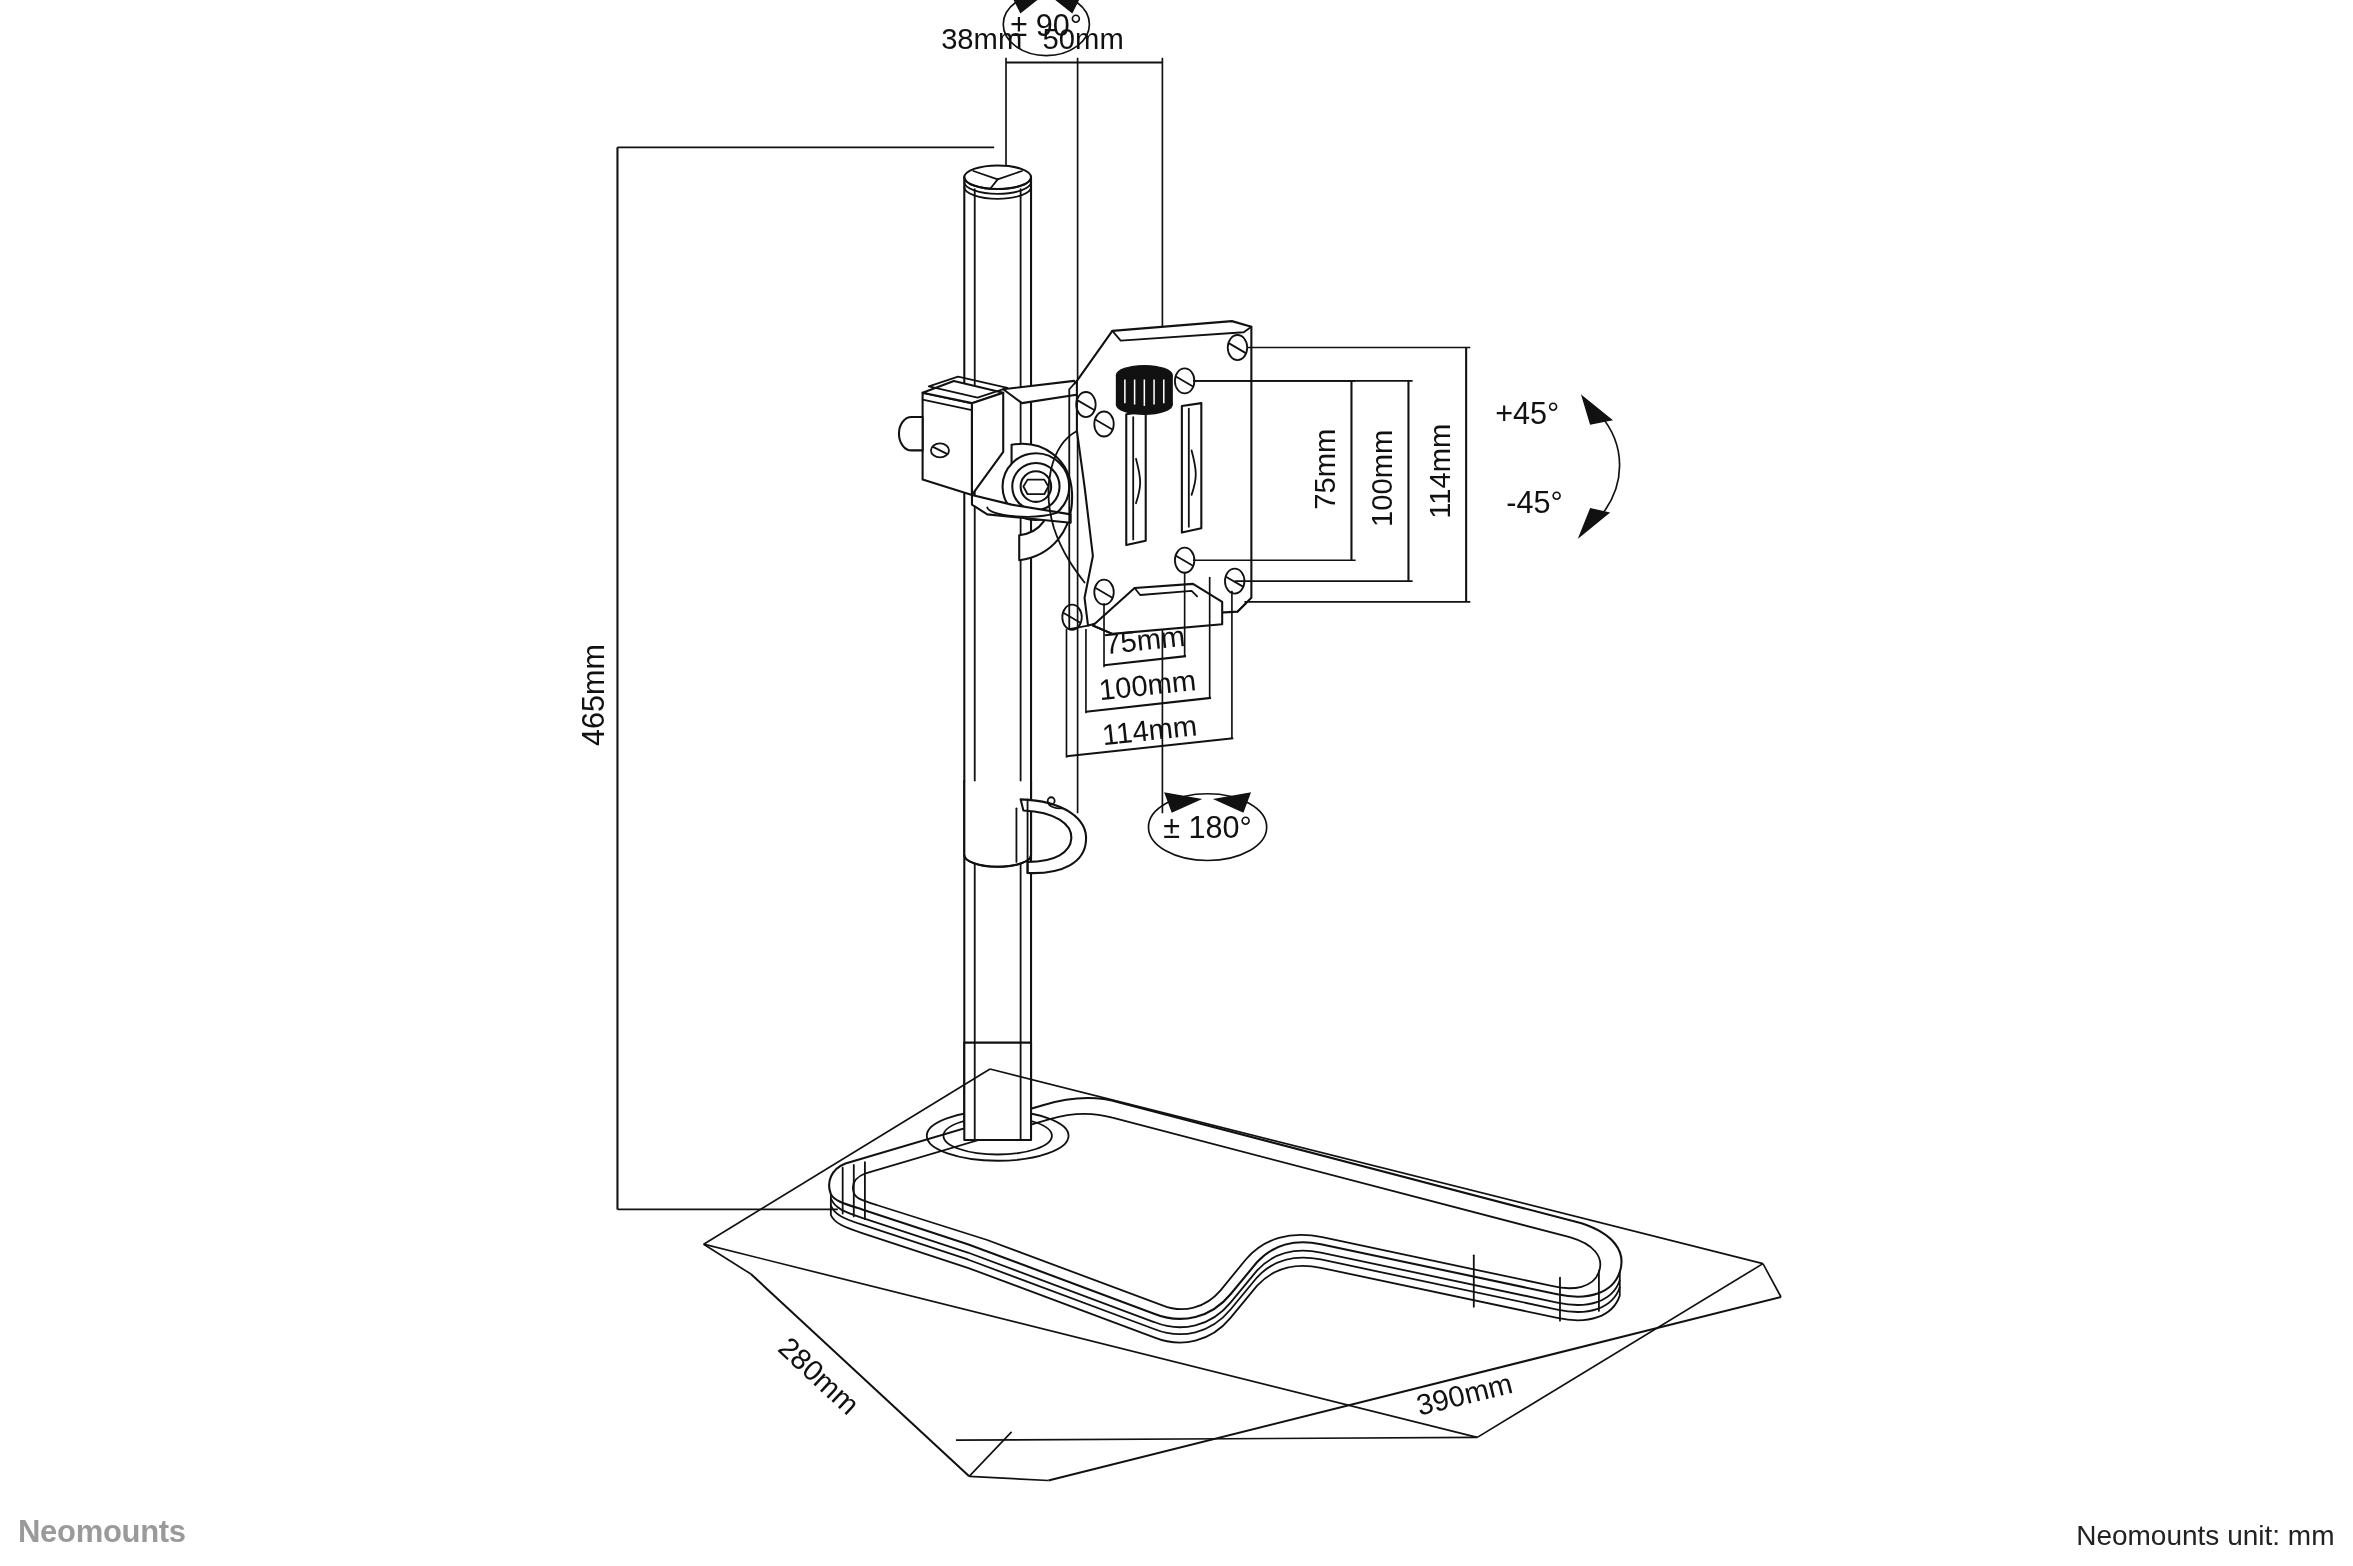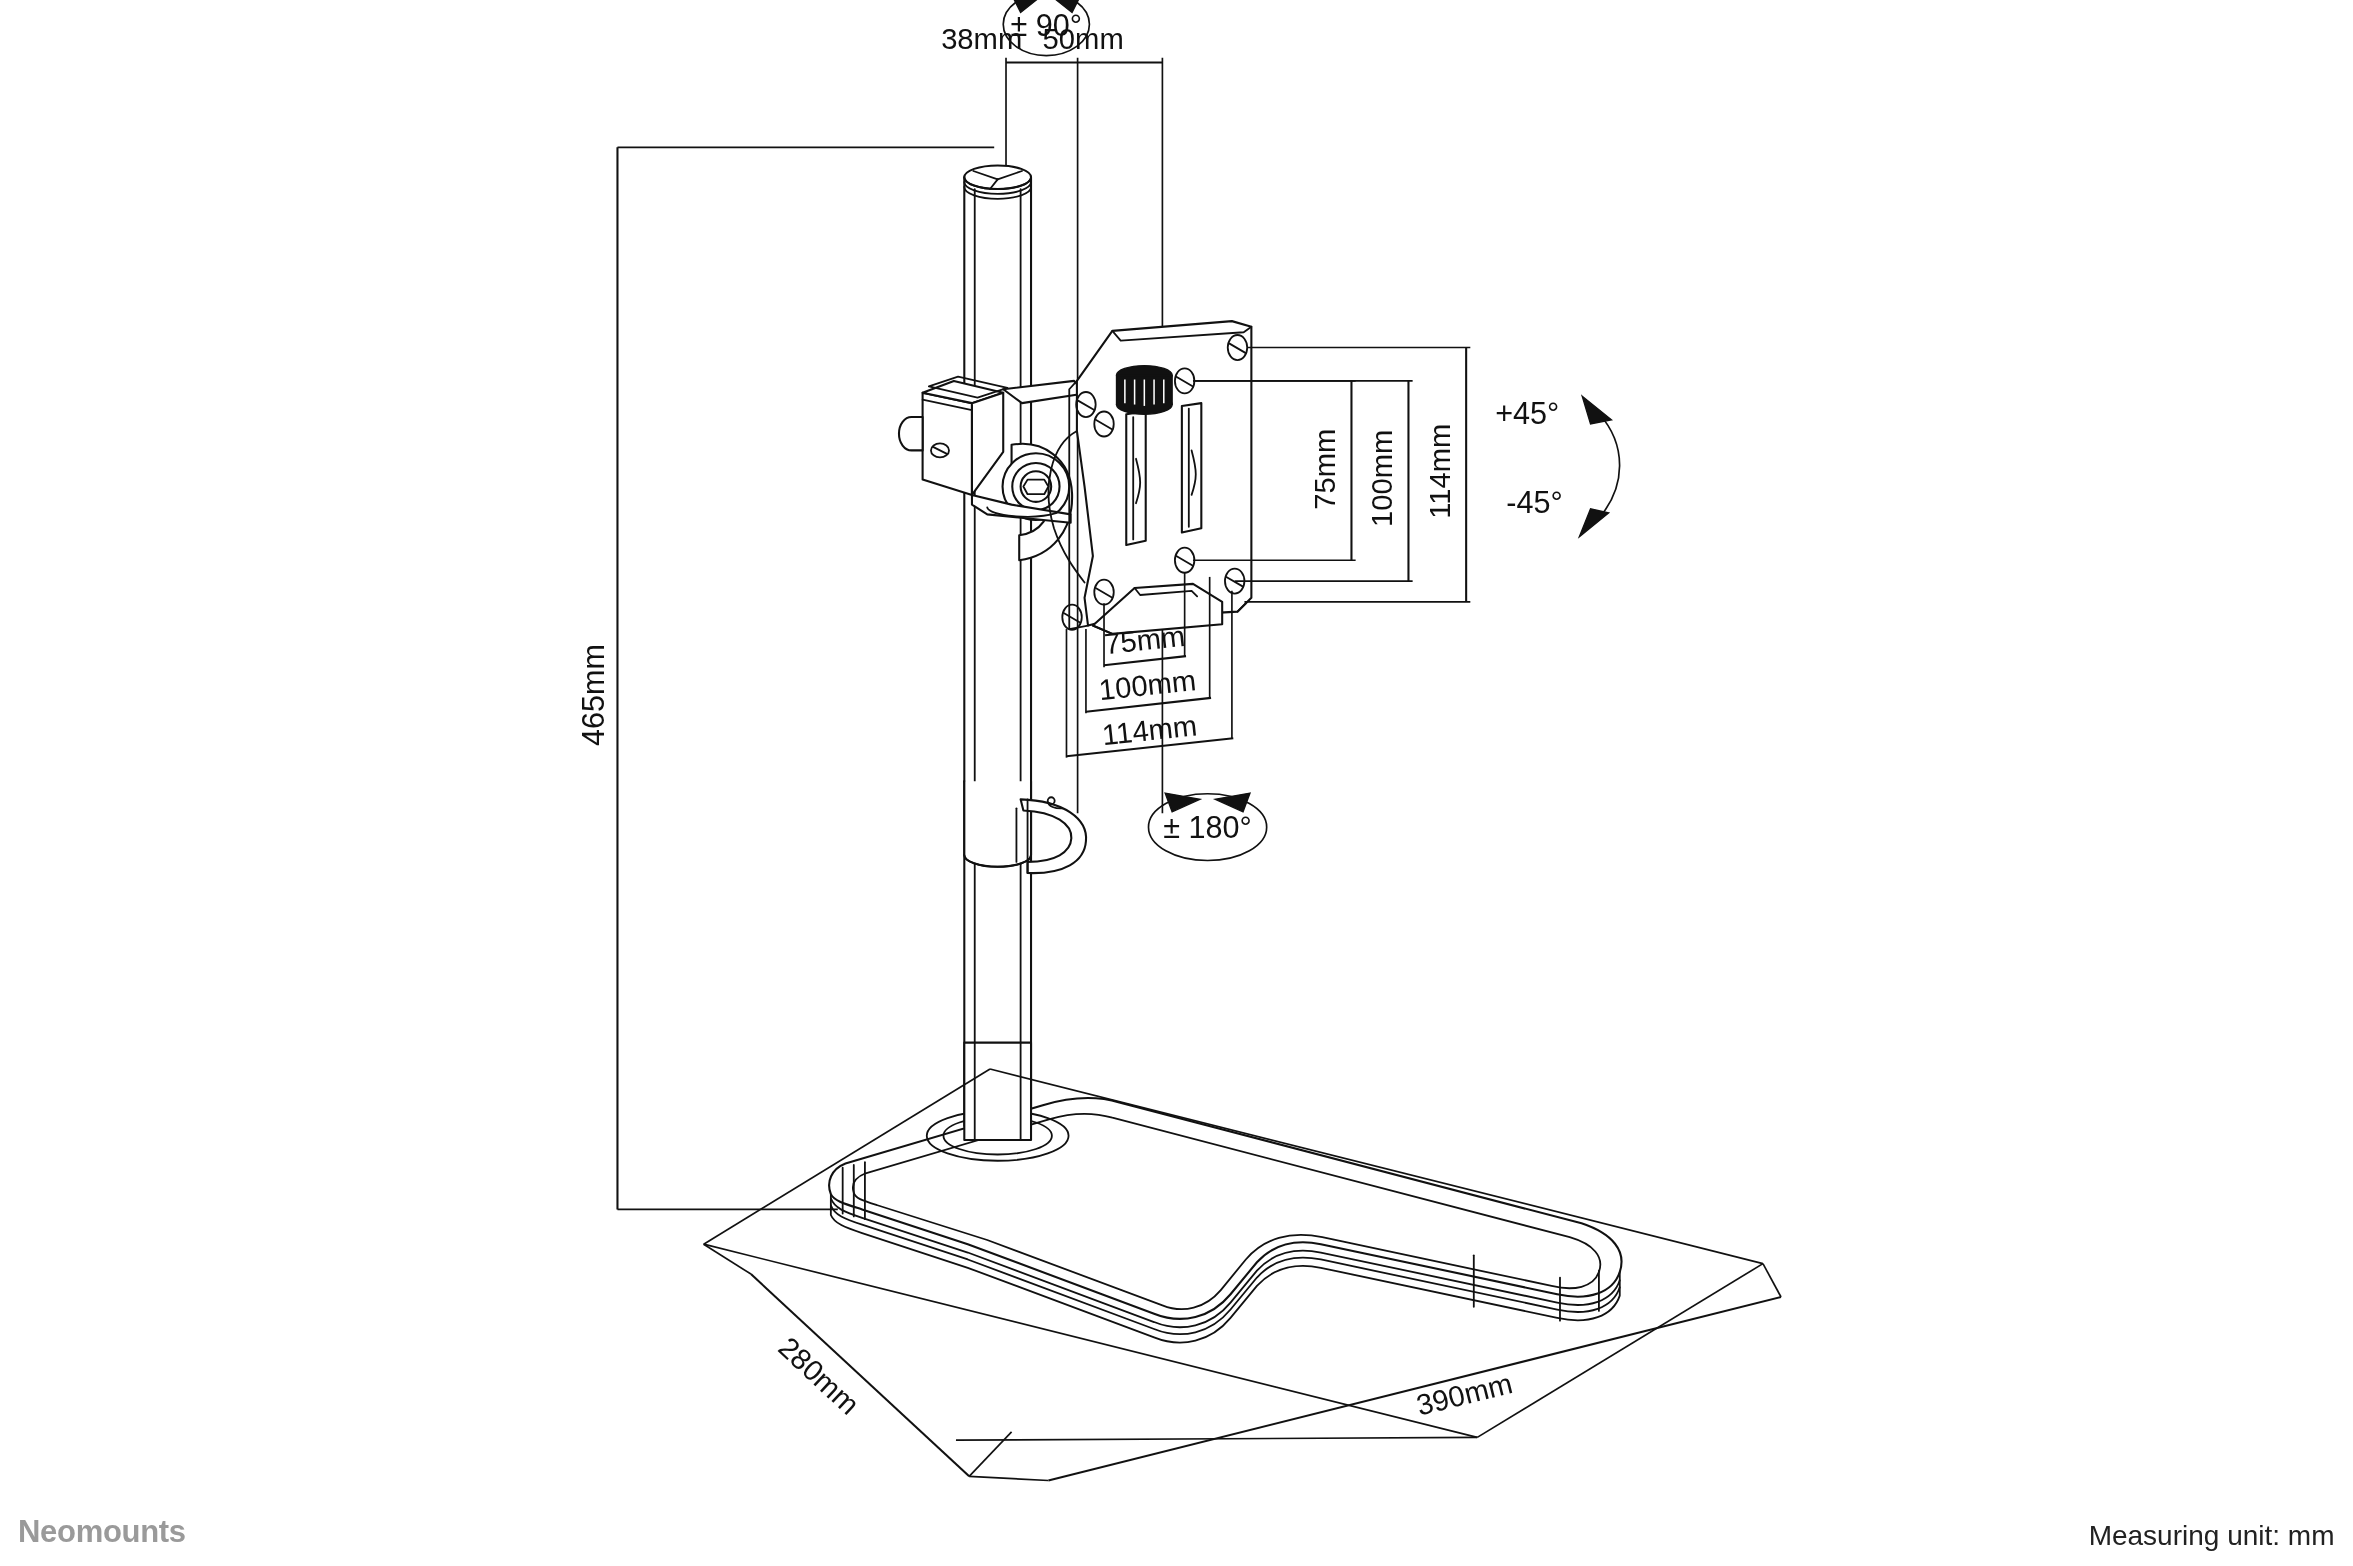--- a/index.html
+++ b/index.html
@@ -410,16 +410,16 @@
     </g>
 
     <text class="dimtext" x="1168" y="1990" text-anchor="middle" transform="rotate(43 1168 1990)">280mm</text>
     <text class="dimtext" x="2110" y="2020" text-anchor="middle" transform="rotate(-14 2110 2020)">390mm</text>
 
   </svg>
 
   <div class="footer-left">
     <span>Neomounts</span>
   </div>
-  <div class="footer-right">Measuring unit: mm</div>
+  <div class="footer-right">Neomounts unit: mm</div>
 
 </div>
 
 
 </body></html>

